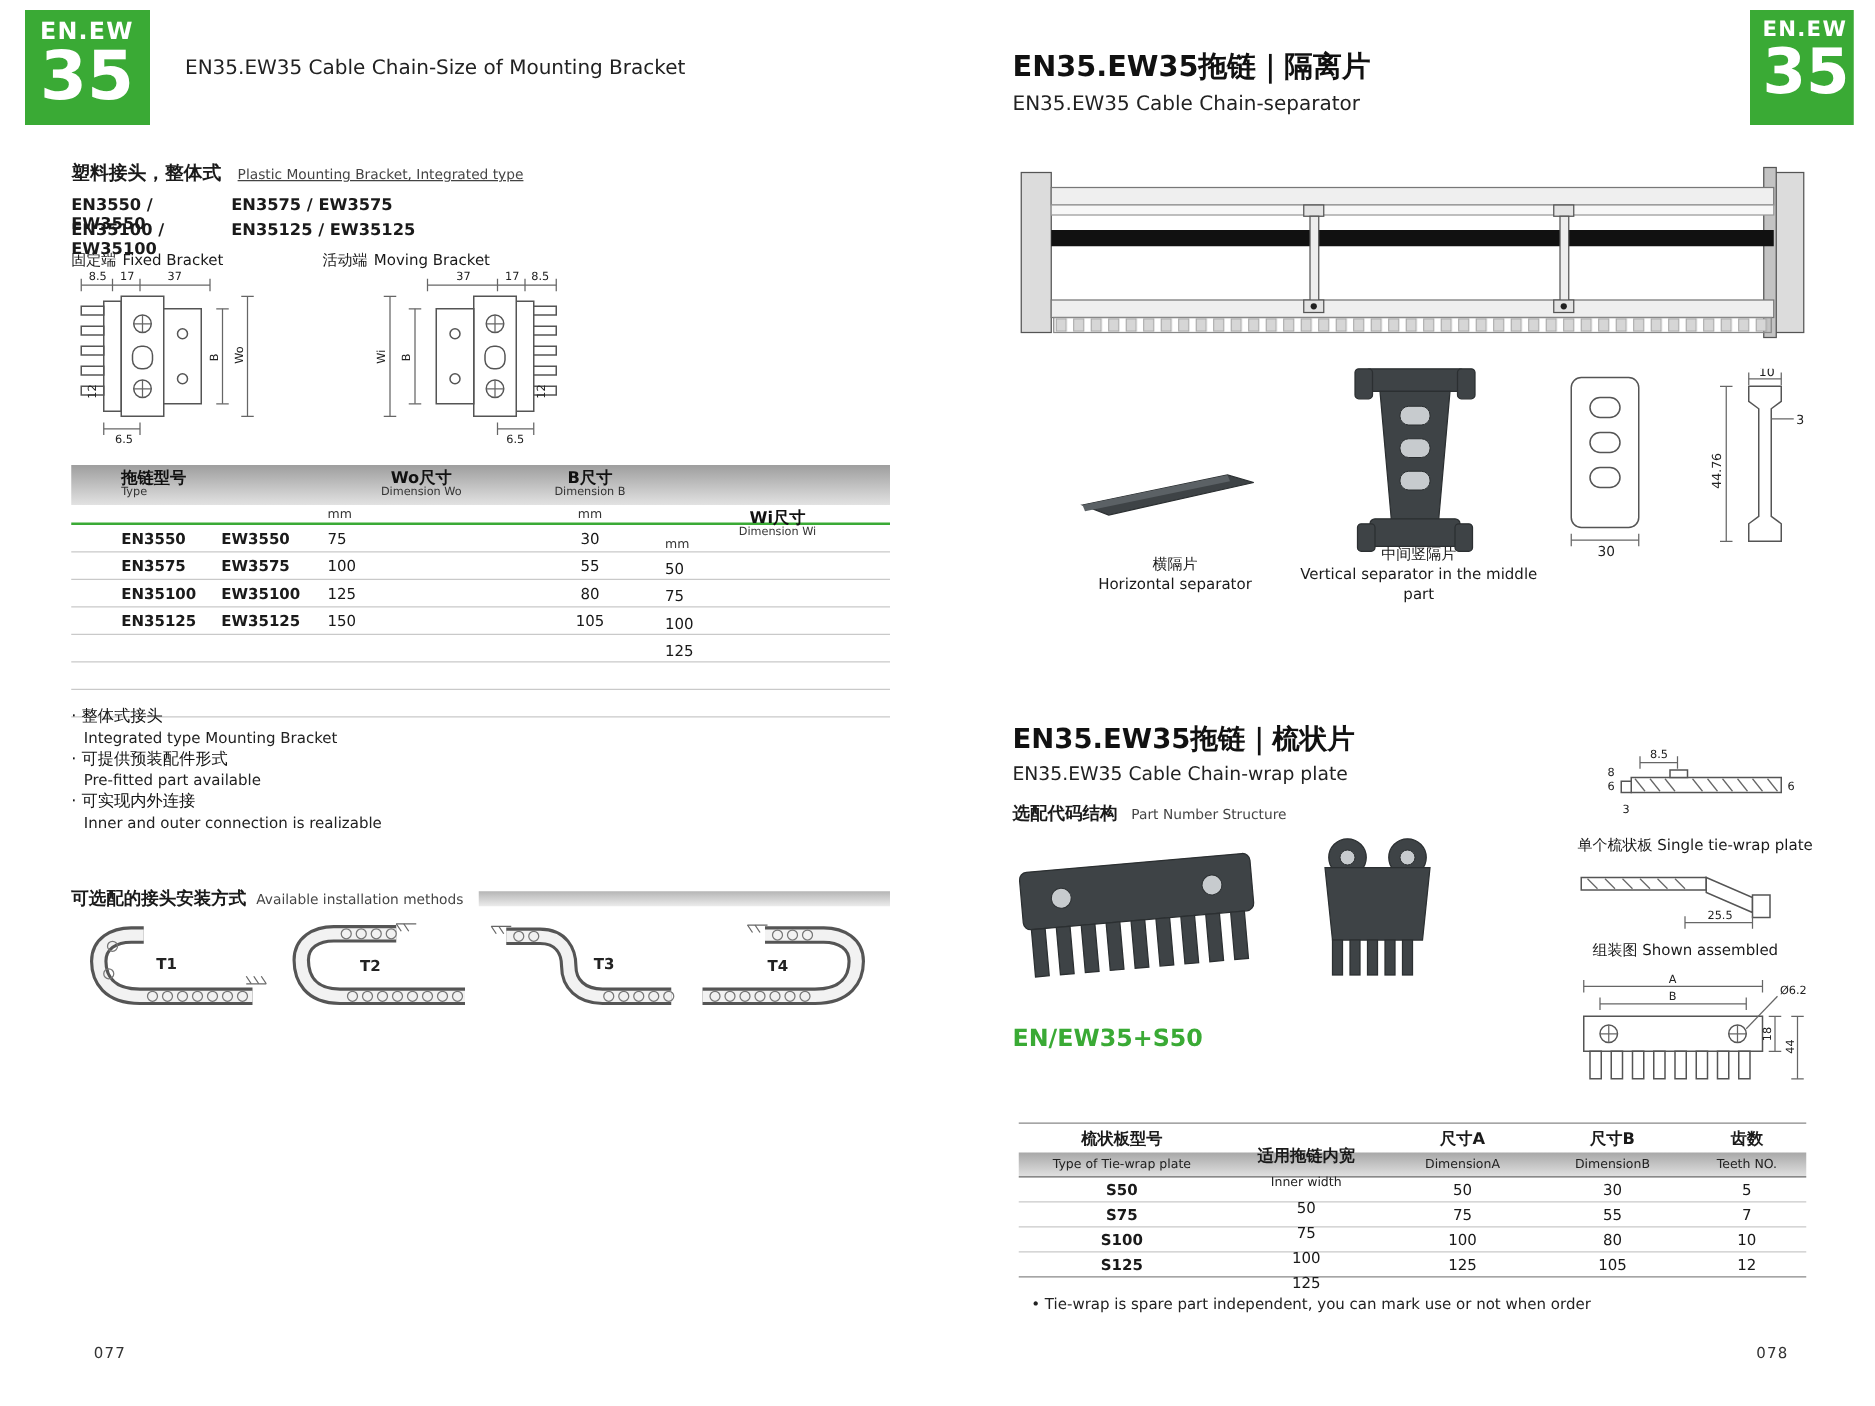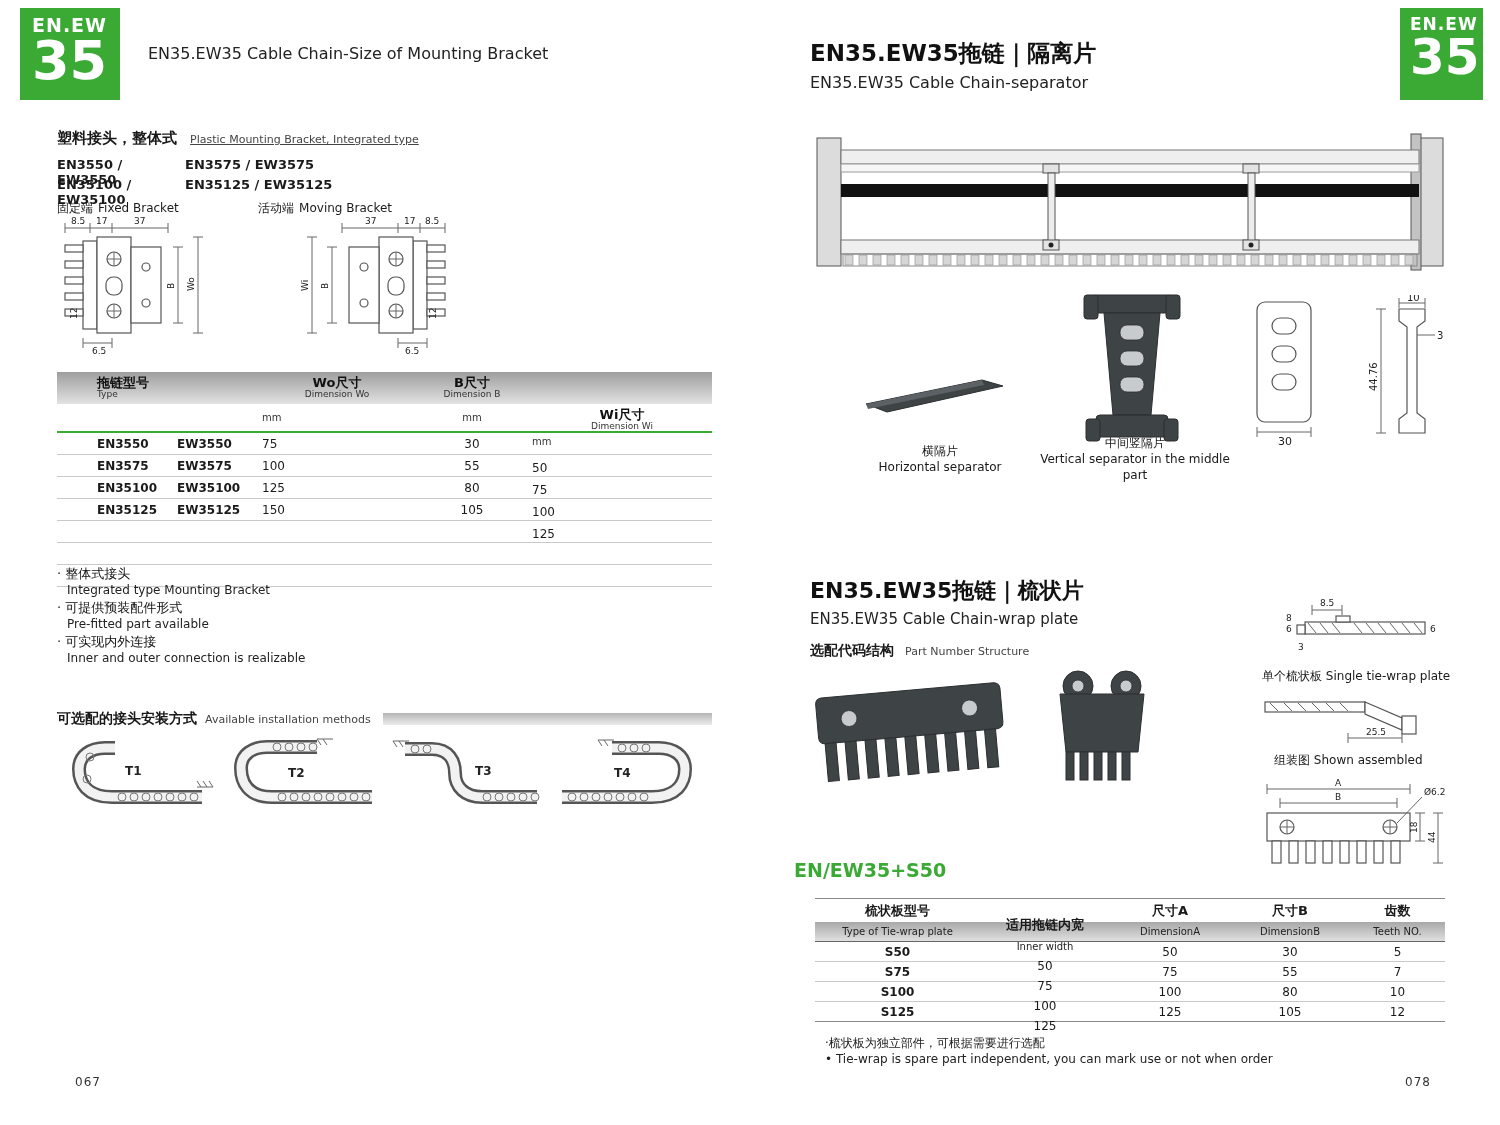--- a/index.html
+++ b/index.html
@@ -22,21 +22,21 @@
 
   .blabel-zh { font-size:12px; font-weight:normal; }
   .blabel-en { font-size:12px; }
 
   
   .ltable { width:655px; font-size:12px; }
   .lt-band { display:flex; background:linear-gradient(180deg,#9e9e9e,#e2e2e2); height:32px; }
   .lt-band .cell { display:flex; flex-direction:column; justify-content:center; }
   .lt-h-zh { font-size:13px; font-weight:bold; color:#111; line-height:1.1; }
   .lt-h-en { font-size:9px; color:#333; line-height:1.1; }
-  .lt-unit { display:flex; height:29px; align-items:center; font-size:10px; color:#333; border-bottom:2px solid #3aaa35; }
+  .lt-unit { display:flex; height:16px; align-items:center; font-size:10px; color:#333; border-bottom:2px solid #3aaa35; }
   .lt-row { display:flex; height:22px; align-items:center; border-bottom:1px solid #c9c9c9; }
   .lt-row.empty { height:22px; }
   .c-type { width:205px; padding-left:40px; display:flex; }
   .c-en { width:80px; font-weight:bold; }
   .c-ew { width:85px; font-weight:bold; }
   .c-wo { width:150px; text-align:left; }
   .c-b  { width:120px; text-align:center; }
   .c-wi { width:180px; text-align:left;margin-top:48px; }
 
   .bullets { font-size:12px; line-height:17px; }
@@ -347,21 +347,21 @@
     <circle class="link" cx="92" cy="62" r="4"></circle>
     <circle class="link" cx="70" cy="13" r="4"></circle>
       <circle class="link" cx="82" cy="13" r="4"></circle>
       <circle class="link" cx="94" cy="13" r="4"></circle>
     <line class="dim" x1="46" y1="5" x2="62" y2="5"></line>
       <line class="dim" x1="50" y1="11" x2="46" y2="5"></line>
       <line class="dim" x1="56" y1="11" x2="52" y2="5"></line>
     <text class="t-label" x="62" y="42">T4</text>
   </svg>
 
-  <div class="abs pageno" style="left:75px;top:1075px;">067</div>
+  <div class="abs pageno" style="left:75px;top:1075px;">077</div>
 </div>
 
 <div class="abs" style="left:750px;top:0;width:750px;height:1125px;">
 
   <div class="abs" style="left:60px;top:38px;">
     <div class="title-zh">EN35.EW35拖链｜隔离片</div>
     <div class="title-en">EN35.EW35 Cable Chain-separator</div>
   </div>
 
   <div class="badge" style="left:650px;top:8px;width:83px;height:92px;padding:7px 8px 0 10px;">
@@ -565,21 +565,21 @@
     <line class="dim" x1="178" y1="38" x2="178" y2="66"></line>
     <line class="dim" x1="173" y1="38" x2="183" y2="38"></line>
       <line class="dim" x1="173" y1="66" x2="183" y2="66"></line>
     <text transform="rotate(-90 175 58)" x="175" y="58">18</text>
     <line class="dim" x1="196" y1="38" x2="196" y2="88"></line>
     <line class="dim" x1="191" y1="38" x2="201" y2="38"></line>
       <line class="dim" x1="191" y1="88" x2="201" y2="88"></line>
     <text transform="rotate(-90 193 68)" x="193" y="68">44</text>
   </svg>
 
-  <div class="abs code" style="left:44px;top:820px;margin-top:39px;">EN/EW35+S50</div>
+  <div class="abs code" style="left:60px;top:820px;">EN/EW35+S50</div>
 
   <div class="abs rtable" style="left:65px;top:898px;">
     <div class="rt-hzh">
       <div class="rc1">梳状板型号</div>
       <div class="rc2">适用拖链内宽</div>
       <div class="rc3">尺寸A</div>
       <div class="rc4">尺寸B</div>
       <div class="rc5">齿数</div>
     </div>
     <div class="rt-hen">
@@ -613,18 +613,17 @@
     <div class="rt-row" style="border-bottom:1px solid #888;">
       <div class="rc1">S125</div>
       <div class="rc2">125</div>
       <div class="rc3">125</div>
       <div class="rc4">105</div>
       <div class="rc5">12</div>
     </div>
   </div>
 
   <div class="abs rbullets" style="left:75px;top:1035px;">
-    <div>·梳状板为独立部件，可根据需要进行选配</div>
     <div>• Tie-wrap is spare part independent, you can mark use or not when order</div>
   </div>
 
   <div class="abs pageno" style="left:655px;top:1075px;">078</div>
 </div>
 
 </body></html>

